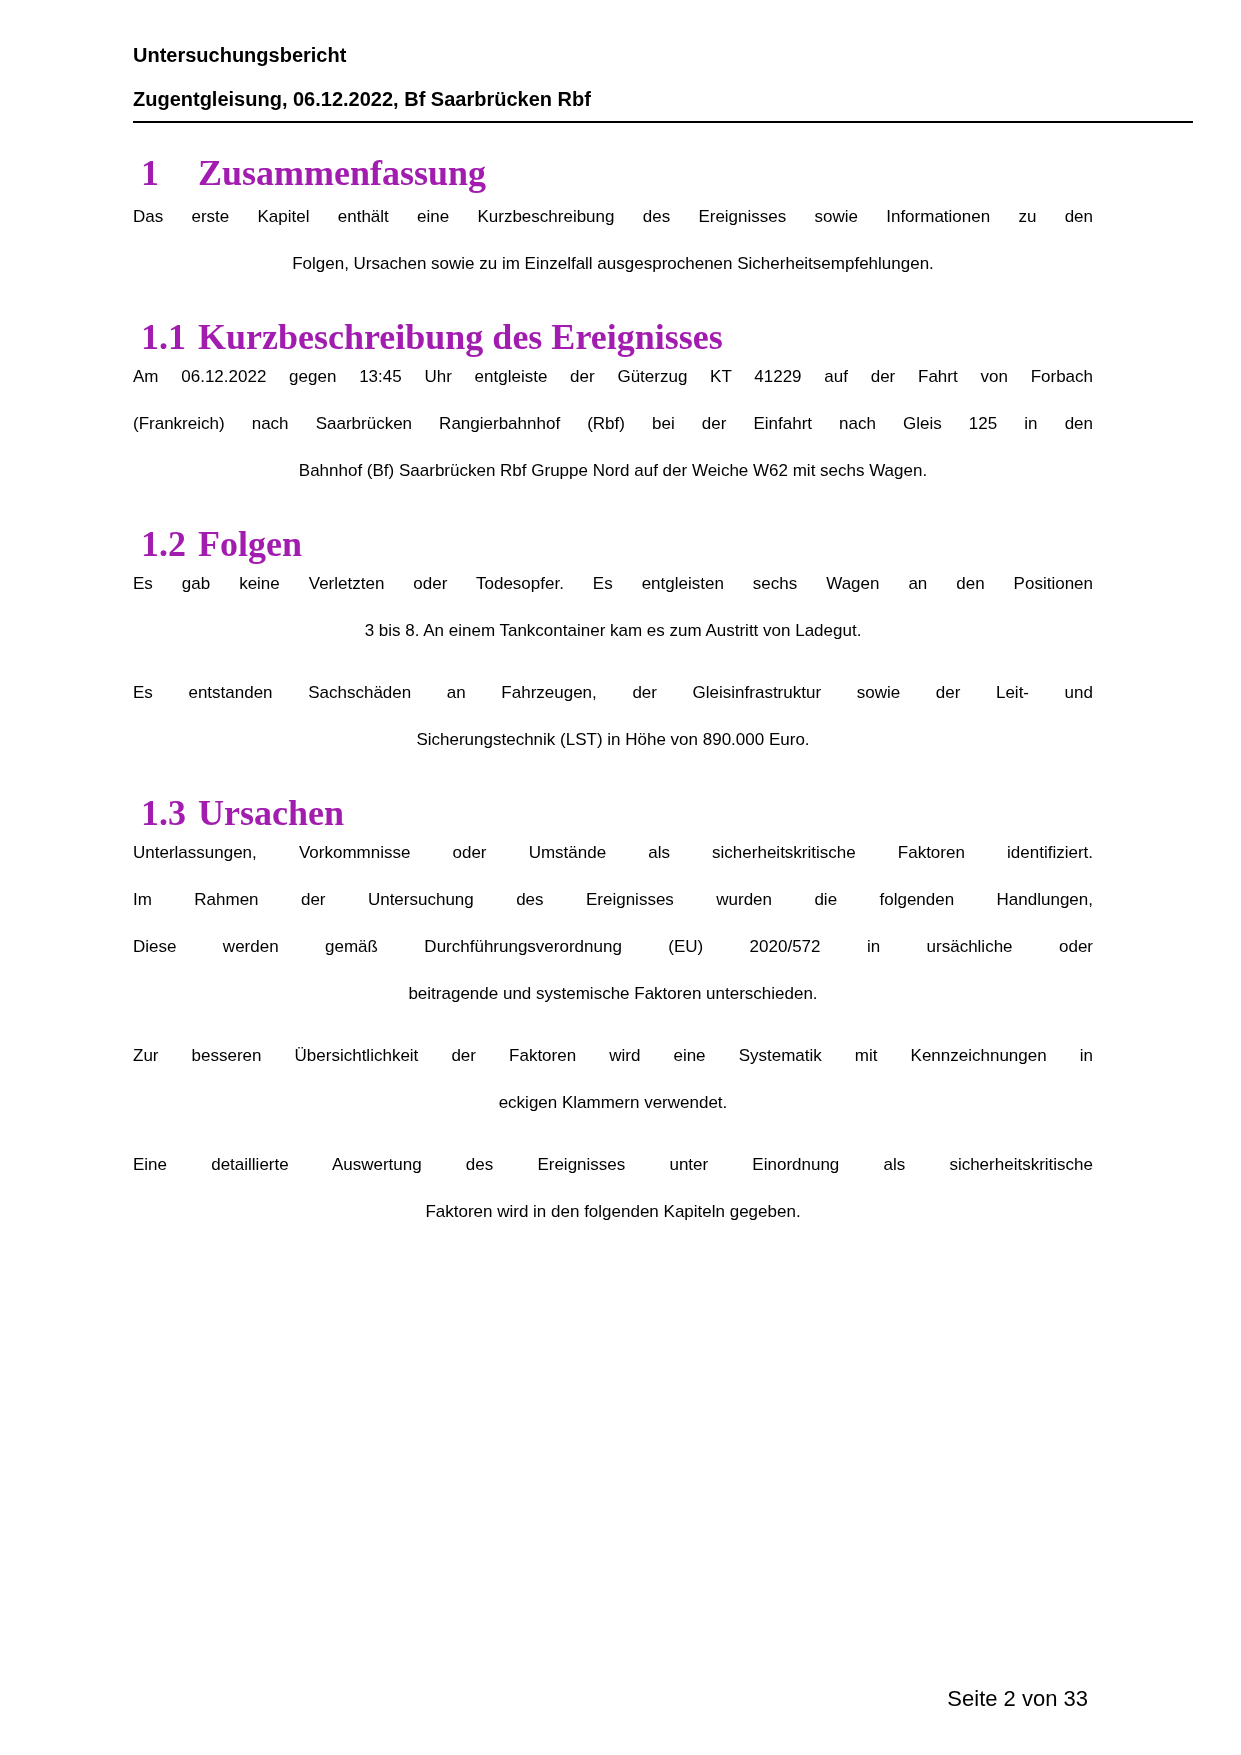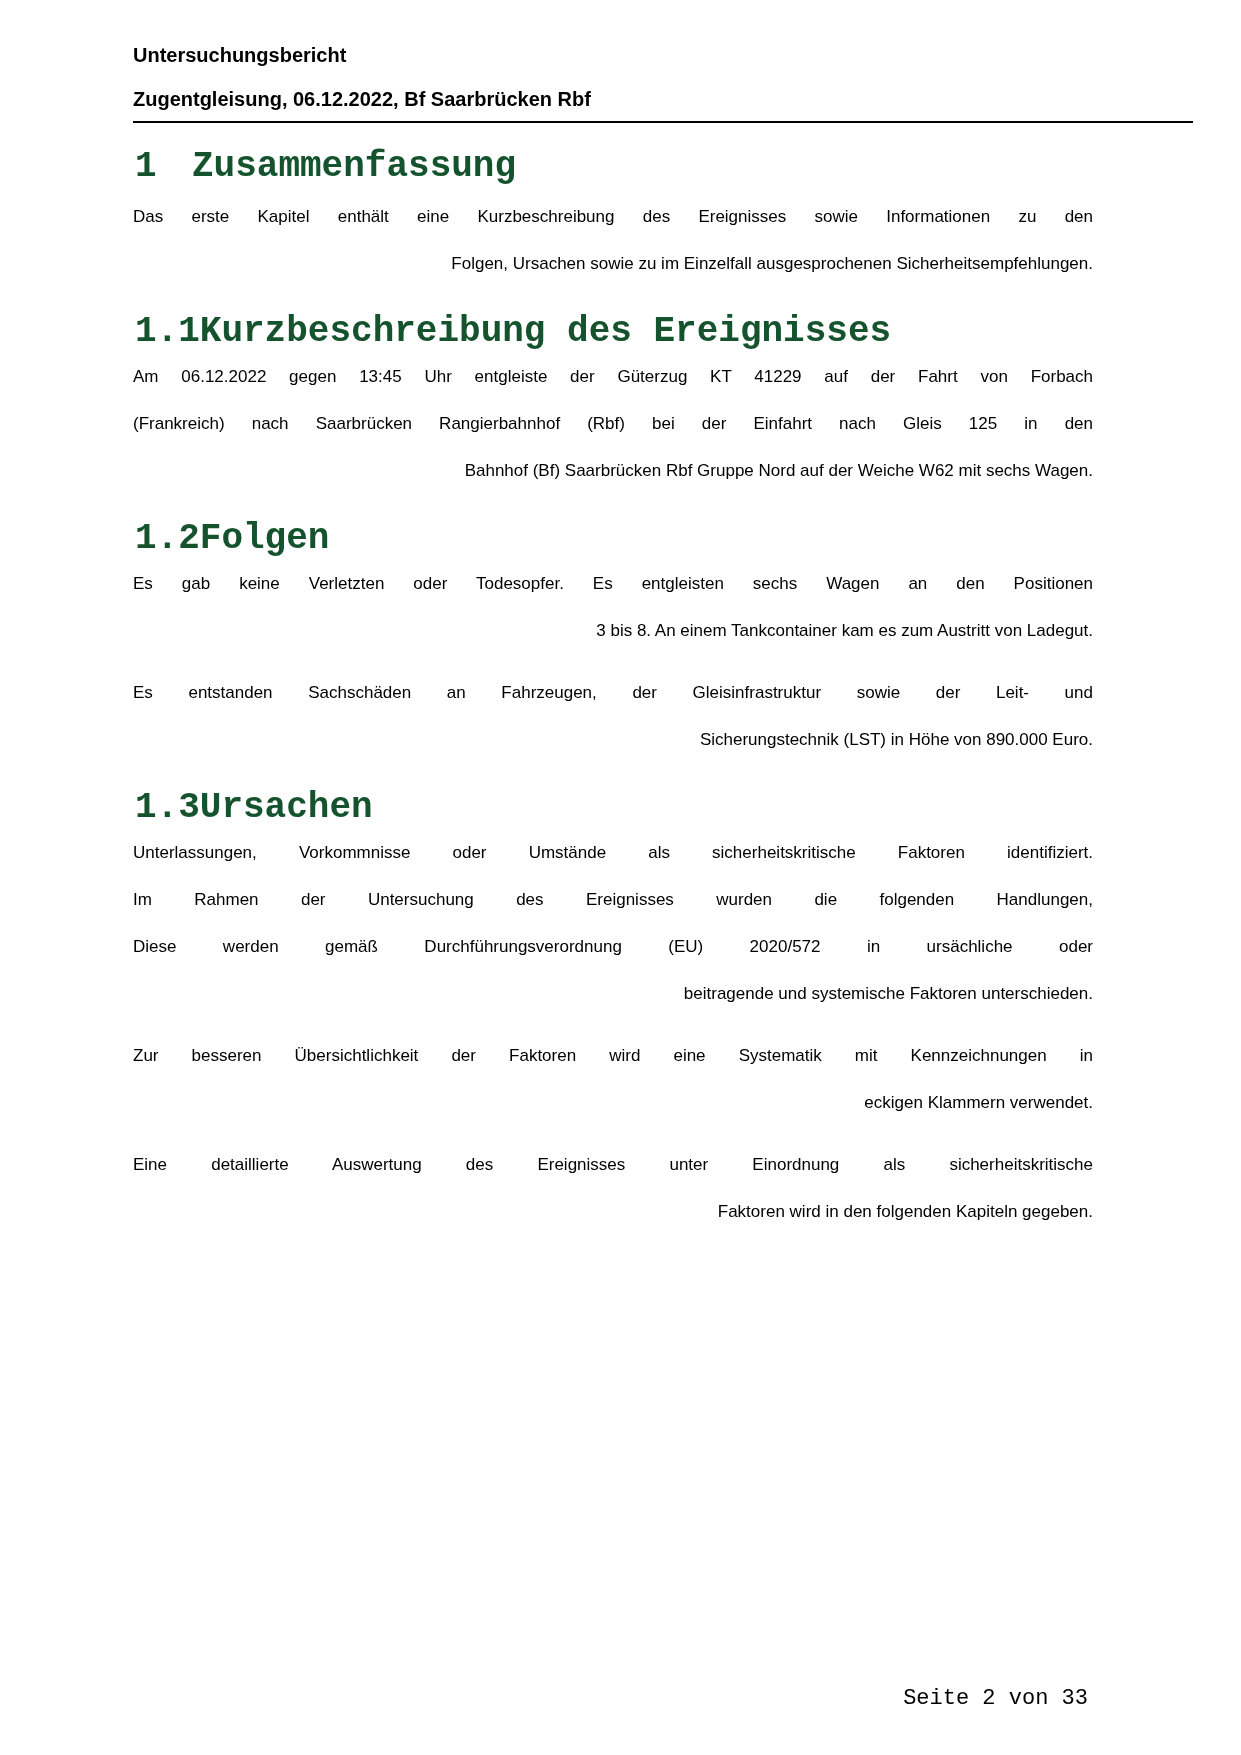--- a/index.html
+++ b/index.html
@@ -33,25 +33,25 @@
     left: 133px;
     top: 121px;
     width: 1060px;
     height: 2px;
     background: #000000;
   }
   
   .h1, .h2 {
     position: absolute;
     left: 133px;
-    font-family: Liberation Mono, monospace;
+    font-family: Liberation Serif, serif;
     font-weight: bold;
-    color: #14532d;
+    color: #a21caf;
     white-space: nowrap;
-    margin: 2px;
+    margin: 8px;
   }
   .h1 {
     top: 146px;
     font-size: 36px;
     line-height: 38px;
   }
   .h2 {
     font-size: 36px;
     line-height: 31px;
   }
@@ -72,36 +72,35 @@
   }
   .p-1-1   { top: 193px; }
   .p-11-1  { top: 353px; }
   .p-12-1  { top: 560px; }
   .p-12-2  { top: 669px; }
   .p-13-1  { top: 829px; }
   .p-13-2  { top: 1032px; }
   .p-13-3  { top: 1141px; }
   .ln {
     height: 47px;
-    text-align: right;
+    text-align: center;
   }
   
   .jl {
     text-align: justify;
     text-align-last: justify;
   }
   
   .footer {
     position: absolute;
     right: 153px;
     top: 1686px;
     font-size: 22px;
     line-height: 26px;
     white-space: nowrap;
-    font-family: Liberation Mono, monospace;
   }
 </style>
 </head>
 <body>
 
 <div class="page">
 
   <div class="hdr hdr1">Untersuchungsbericht</div>
   <div class="hdr hdr2">Zugentgleisung, 06.12.2022, Bf Saarbrücken Rbf</div>
   <div class="hrule"></div>

